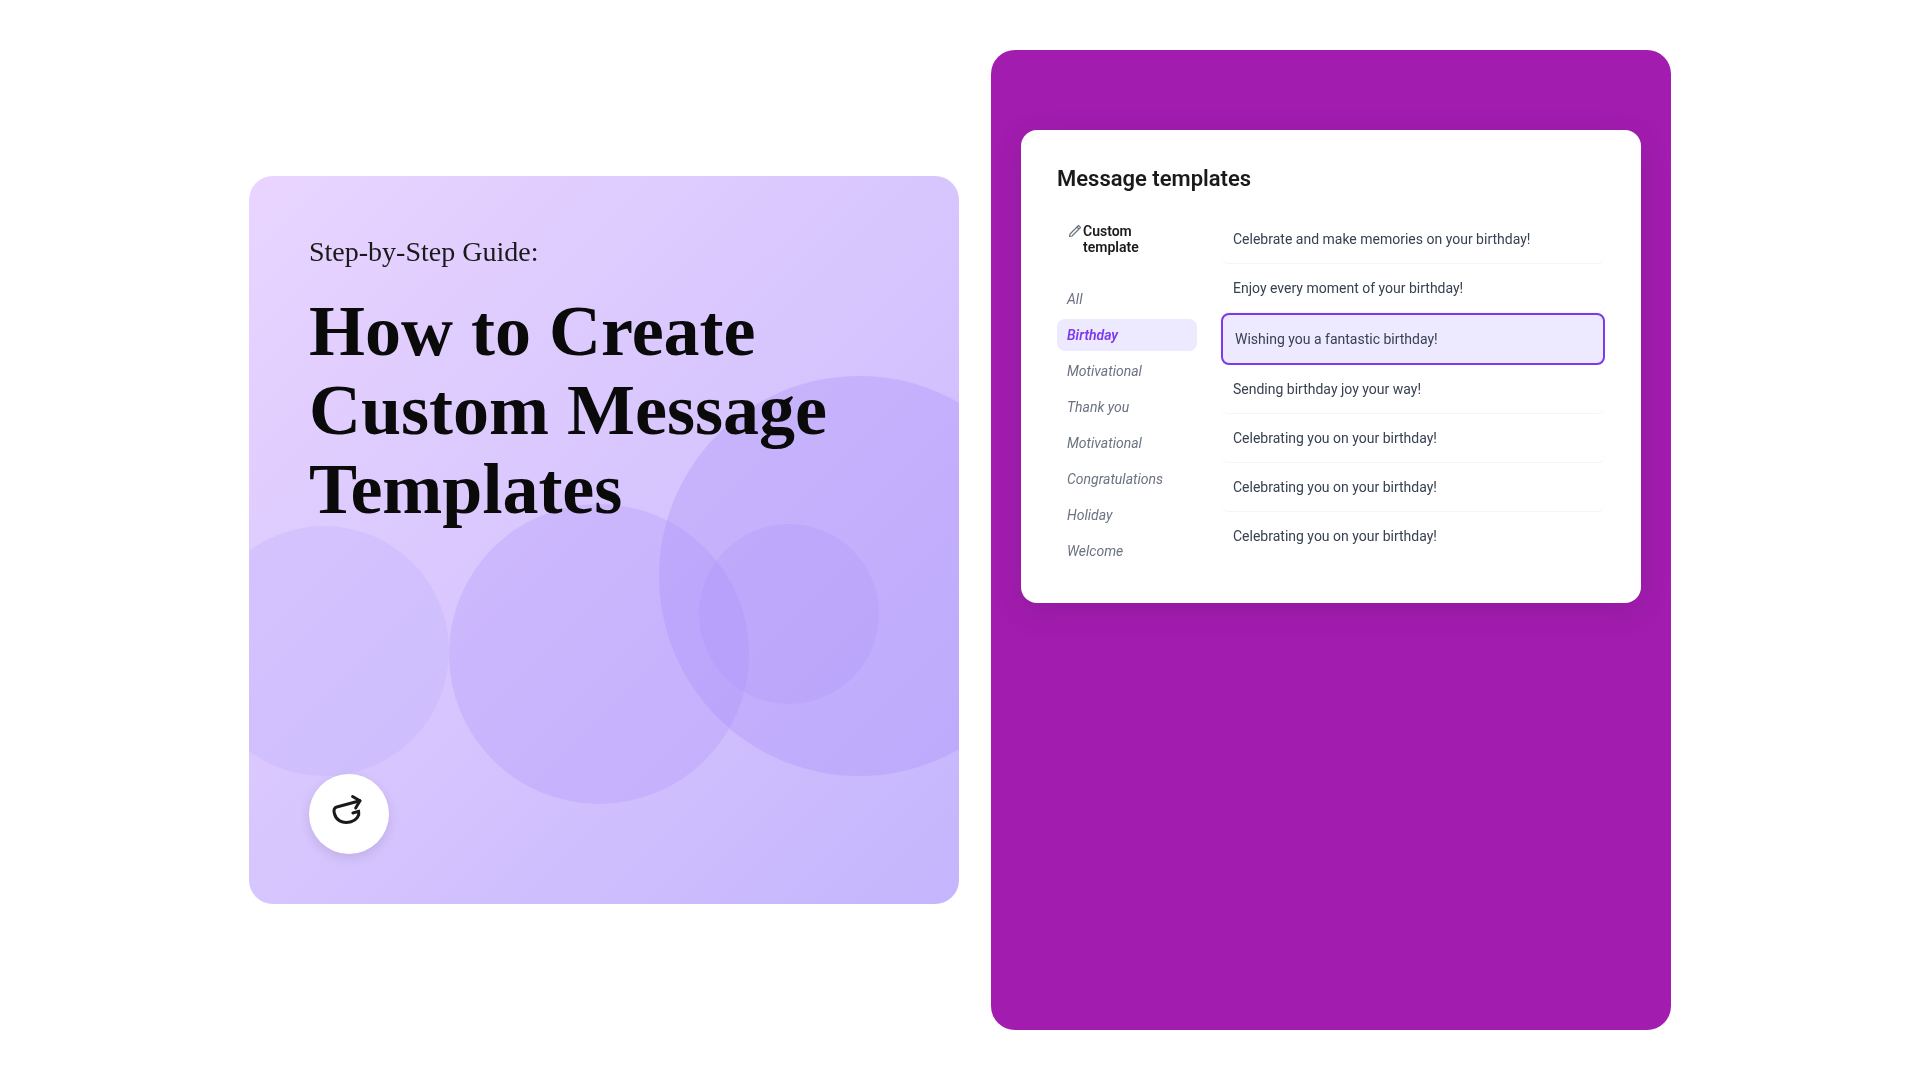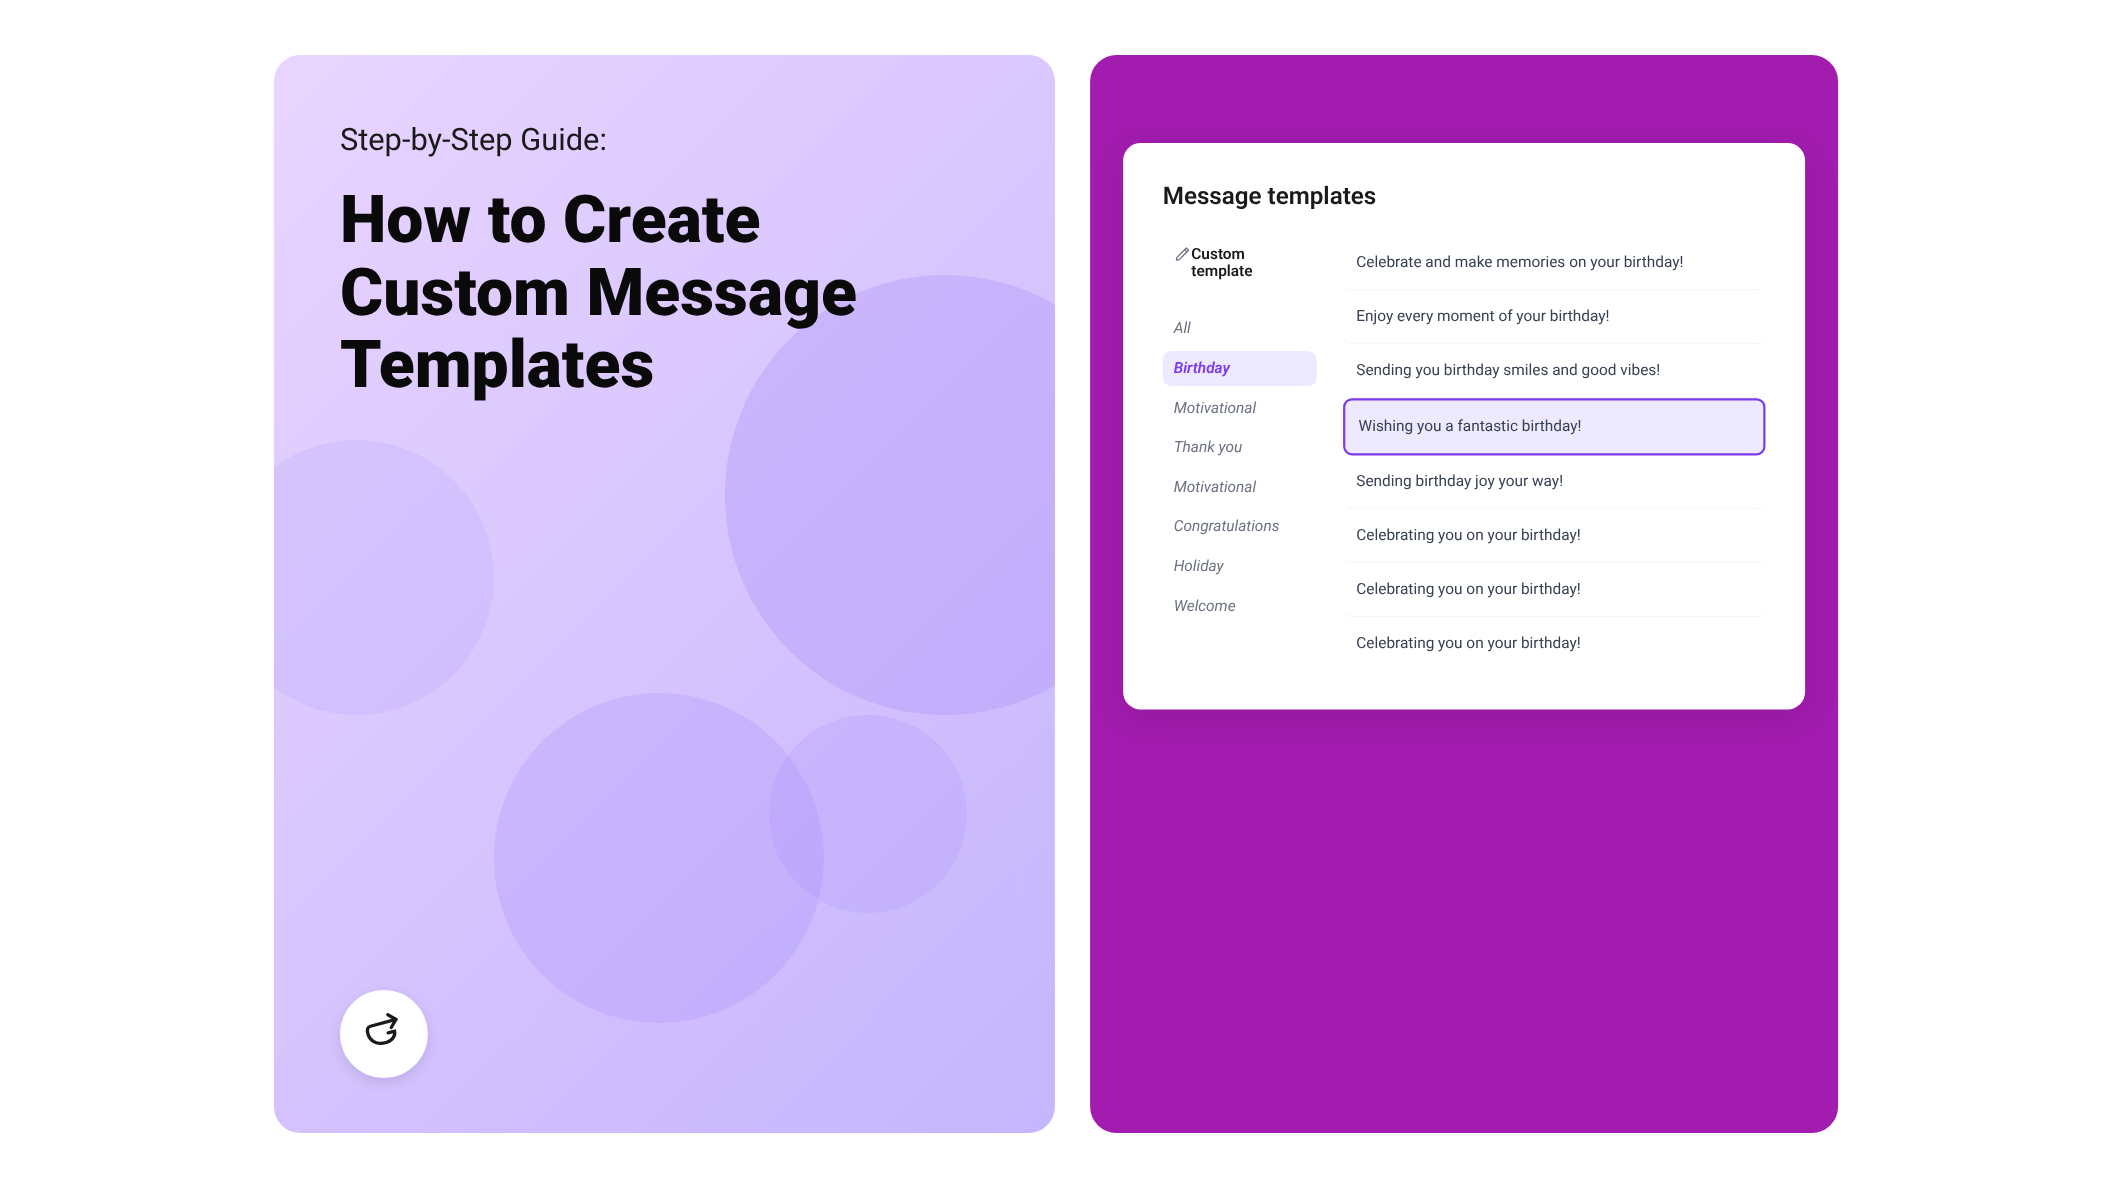--- a/index.html
+++ b/index.html
@@ -26,28 +26,29 @@
       width: 100%;
       height: 100%;
       align-items: center;
       justify-content: center;
       background: #ffffff;
     }
 
     
     .left-card {
       width: 710px;
-      height: 980px;
+      height: 728px;
       background: #d8b4fe;
       background: linear-gradient(135deg, #e9d5ff 0%, #c4b5fd 100%);
       border-radius: 24px;
       padding: 60px 60px 54px 60px;
       position: relative;
       overflow: hidden;
       flex-shrink: 0;
+      font-family: Liberation Serif, serif;
     }
 
     .left-card::before {
       content: '';
       position: absolute;
       width: 400px;
       height: 400px;
       background: rgba(167, 139, 250, 0.3);
       border-radius: 50%;
       top: 200px;
@@ -88,21 +89,21 @@
     .step-label {
       font-size: 28px;
       font-weight: 400;
       color: #1a1a1a;
       margin-bottom: 24px;
       position: relative;
       z-index: 1;
     }
 
     .main-title {
-      font-size: 60px;
+      font-size: 72px;
       font-weight: 900;
       color: #0a0a0a;
       line-height: 1.1;
       position: relative;
       z-index: 1;
     }
 
     .logo-badge {
       position: absolute;
       bottom: 50px;
@@ -284,21 +285,20 @@
           <div class="category-item">Thank you</div>
           <div class="category-item">Motivational</div>
           <div class="category-item">Congratulations</div>
           <div class="category-item">Holiday</div>
           <div class="category-item">Welcome</div>
         </div>
 
         <div class="messages-list">
           <div class="message-item">Celebrate and make memories on your birthday!</div>
           <div class="message-item">Enjoy every moment of your birthday!</div>
-          <div class="message-item">Sending you birthday smiles and good vibes!</div>
           <div class="message-item highlighted">Wishing you a fantastic birthday!</div>
           <div class="message-item">Sending birthday joy your way!</div>
           <div class="message-item">Celebrating you on your birthday!</div>
           <div class="message-item">Celebrating you on your birthday!</div>
           <div class="message-item">Celebrating you on your birthday!</div>
         </div>
 
       </div>
     </div>
   </div>

